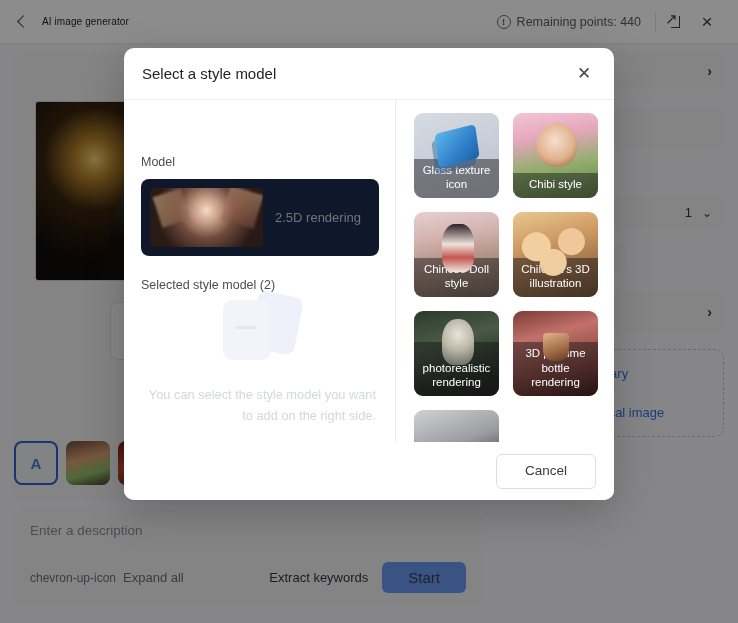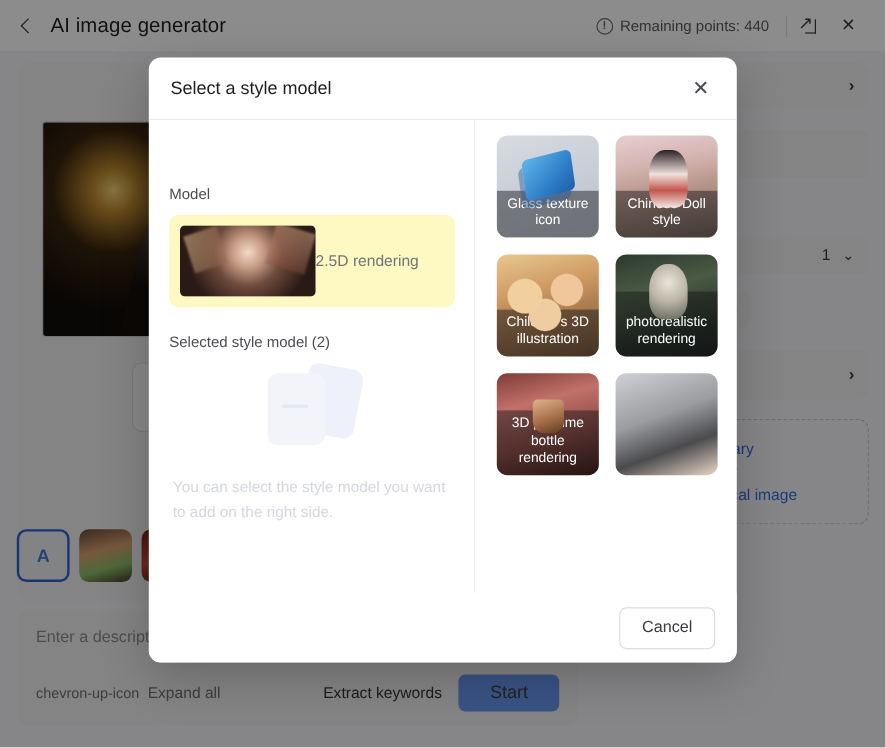--- a/index.html
+++ b/index.html
@@ -34,21 +34,21 @@
   .topbar-left { display:flex; align-items:center; gap:12px; }
   .back-chevron {
     width: 16px; height: 16px; position: relative; cursor: pointer;
   }
   .back-chevron::before {
     content:""; position:absolute; left:5px; top:3px;
     width:8px; height:8px;
     border-left:1.6px solid #3d3d3f; border-bottom:1.6px solid #3d3d3f;
     transform: rotate(45deg);
   }
-  .app-title { font-size: 17px; color: #1f1f21; letter-spacing: .1px; }
+  .app-title { font-size: 10px; color: #1f1f21; letter-spacing: .1px; }
   .topbar-right { margin-left:auto; display:flex; align-items:center; gap:0; }
   .points-wrap { display:flex; align-items:center; gap:6px; padding-right:14px; }
   .info-circle {
     width:14px; height:14px; border:1.3px solid #6b6b70; border-radius:50%;
     display:flex; align-items:center; justify-content:center;
     font-size:9.5px; color:#6b6b70; line-height:1; font-weight:600;
   }
   .points-text { font-size: 12.5px; color:#5c5c61; }
   .topbar-sep { width:1px; height:18px; background:#dedee2; }
   .icon-btn {
@@ -170,21 +170,21 @@
   .ratio-row .chev { margin-left:auto; font-weight:700; font-size:14px; color:#3a3a3f; }
   .upload-zone {
     border:1px dashed #c3c4c9; border-radius:9px;
     padding:16px 12px; text-align:center;
   }
   .upload-zone .lnk { color:#2f6fdc; font-size:13px; }
   .upload-zone .or { color:#63636a; font-size:12.5px; margin:5px 0; }
 
   
   .modal {
-    position:absolute; left:124px; top:48px; width:490px; height:504px;
+    position:absolute; left:124px; top:48px; width:490px; height:452px;
     background:#ffffff; border-radius:10px;
     box-shadow: 0 12px 40px rgba(0,0,0,.22);
     z-index: 60; display:flex; flex-direction:column; overflow:hidden;
   }
   .modal-head {
     height:51px; display:flex; align-items:center;
     padding: 0 18px 0 18px;
     flex: 0 0 auto;
   }
   .modal-title { font-size:15px; color:#1f1f23; }
@@ -195,22 +195,22 @@
   .modal-body {
     flex:1 1 auto; display:flex; min-height:0;
     border-top:1px solid #ededf0;
   }
   .mb-left {
     width:272px; flex:0 0 272px; padding:17px 16px 0 17px;
     border-right:1px solid #ededf0; display:flex; flex-direction:column;
   }
   .ml-label { font-size:12.5px; color:#4c4c52; margin-bottom:10px;margin-top:38px; }
   .model-card {
-    background:#fef9c3; border-radius:8px; padding:9px;
-    display:flex; align-items:center; gap:0;
+    background:#0f172a; border-radius:8px; padding:9px;
+    display:flex; align-items:center; gap:12px;
   }
   .model-thumb {
     width:113px; height:59px; border-radius:4px; flex:0 0 113px;
     background:
       radial-gradient(circle at 50% 38%, #f3d9c6 0%, #caa089 18%, #6e4a3c 42%, #2a1a16 75%),
       linear-gradient(140deg,#3a241c,#120b09);
     position:relative; overflow:hidden;
   }
   .model-thumb::before{
     content:""; position:absolute; left:6%; top:6%; width:26%; height:55%;
@@ -232,21 +232,21 @@
   .empty-illus .c1, .empty-illus .c2 {
     position:absolute; border-radius:9px; background:#eef1f9;
   }
   .empty-illus .c1 { width:46px; height:58px; right:4px; top:2px; transform:rotate(11deg); }
   .empty-illus .c2 { width:48px; height:60px; left:6px; top:8px; background:#f2f4fa; }
   .empty-illus .dash {
     position:absolute; left:18px; top:34px; width:22px; height:3px;
     background:#e4e8f2; border-radius:2px; z-index:2;
   }
   .empty-text {
-    font-size:12.8px; color:#d4d7de; text-align:left; line-height:1.65;
+    font-size:12.8px; color:#d4d7de; text-align:right; line-height:1.65;
     max-width:232px;
   }
 
   .mb-right {
     flex:1 1 auto; padding:13px 14px 0 18px; overflow:hidden;
     position:relative;
   }
   .card-grid {
     display:grid; grid-template-columns: repeat(2, 85px);
     gap: 14px 14px;
@@ -320,21 +320,21 @@
 
   .modal-foot {
     height:58px; flex:0 0 auto;
     display:flex; align-items:center; justify-content:flex-end;
     gap:12px; padding:0 18px;
     background:#ffffff;
     border-top:1px solid transparent;
   }
   .btn {
     font-size:13.5px; border-radius:6px; cursor:pointer;
-    padding:8px 18px; line-height:1.2;
+    padding:8px 28px; line-height:1.2;
   }
   .btn-cancel { background:#ffffff; border:1px solid #dcdde1; color:#3a3a40; }
   .btn-ok { background:#3b7af0; border:1px solid #3b7af0; color:#ffffff; padding:8px 26px; }
 </style>
 </head>
 <body>
 
 <div id="app-root">
 
   <div class="topbar">
@@ -441,20 +441,23 @@
         </div>
         <div class="empty-text">You can select the style model you want to add on the right side.</div>
       </div>
     </div>
 
     <div class="mb-right">
       <div class="card-grid">
           <div class="style-card art-glass">
             <div class="cardlabel">Glass texture icon</div>
           </div>
+          <div class="style-card art-chibi">
+            <div class="cardlabel">Chibi style</div>
+          </div>
           <div class="style-card art-chinese">
             <div class="cardlabel">Chinese Doll style</div>
           </div>
           <div class="style-card art-children">
             <div class="cardlabel">Children's 3D illustration</div>
           </div>
           <div class="style-card art-photoreal">
             <div class="cardlabel">3D photorealistic rendering</div>
           </div>
           <div class="style-card art-perfume">

